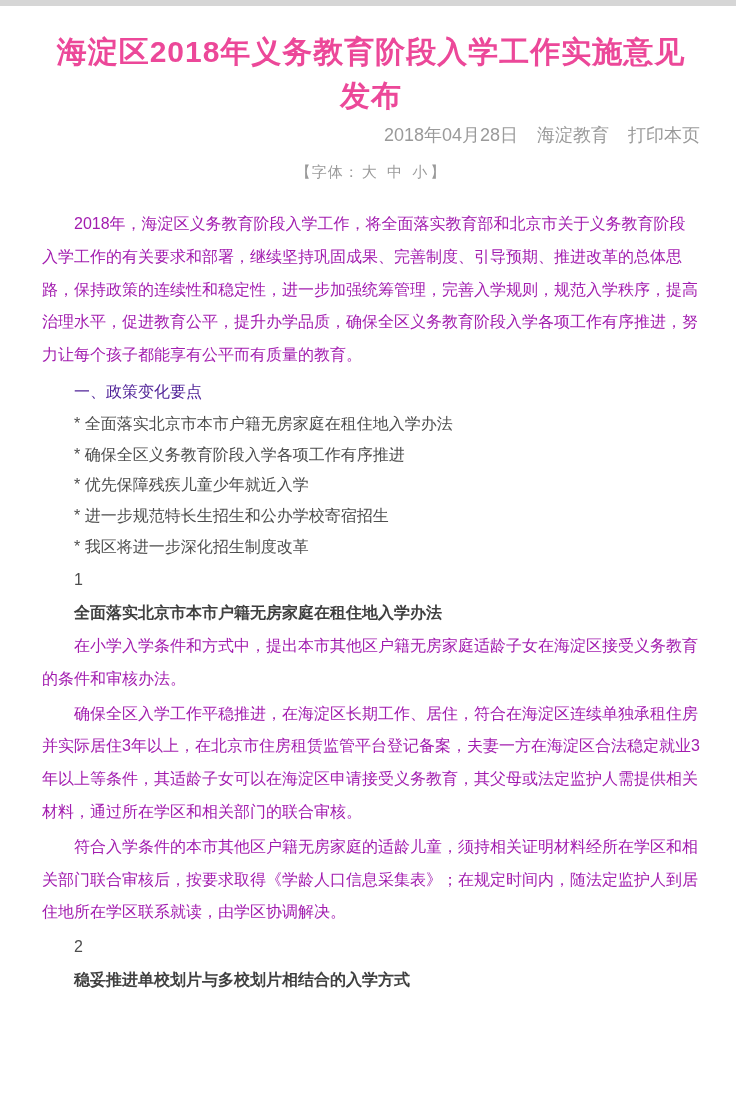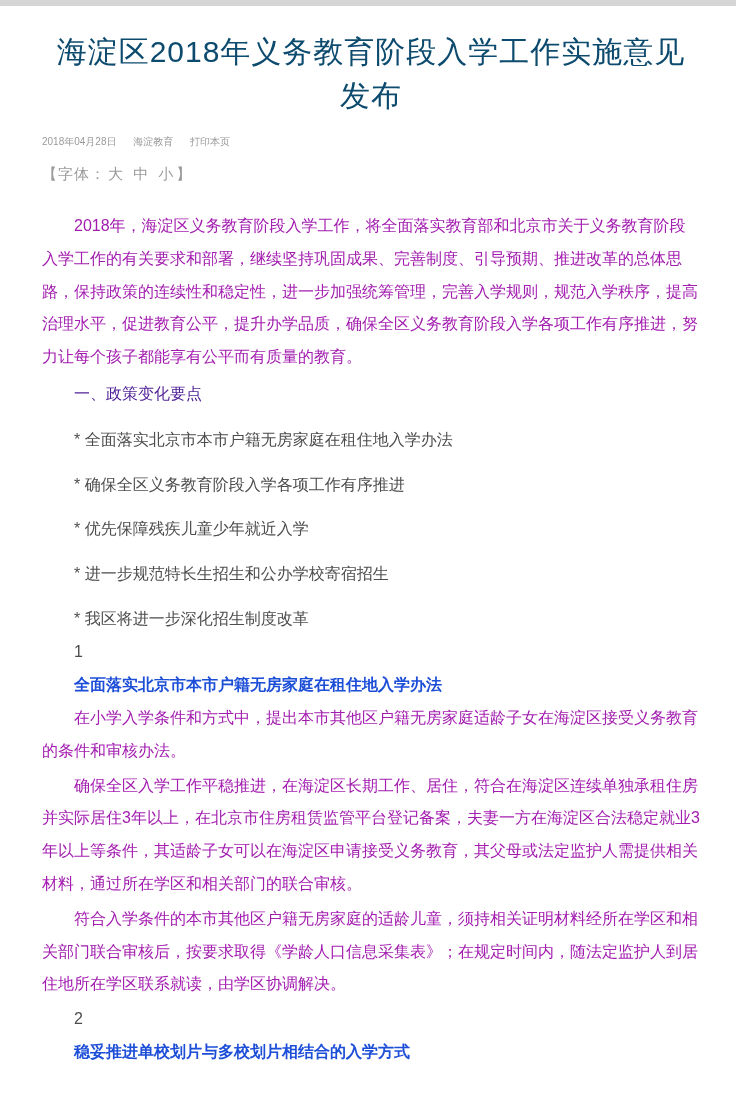--- a/index.html
+++ b/index.html
@@ -15,36 +15,36 @@
   .top-strip {
     height: 6px;
     background: #d6d6d6;
     width: 100%;
   }
   .page {
     padding: 14px 36px 0 42px;
   }
   .title {
     font-size: 30px;
-    font-weight: 400;
-    color: #0c4a6e;
+    font-weight: 700;
+    color: #ec4899;
     text-align: center;
     line-height: 1.45;
     padding: 10px 8px 6px 8px;
     letter-spacing: 1px;
   }
   .meta-line {
-    text-align: left;
+    text-align: right;
     color: #9a9a9a;
-    font-size: 10px;
-    margin-top: 12px;
+    font-size: 18px;
   }
   .meta-line .sep { display: inline-block; width: 14px; }
   .print-link { color: #9a9a9a; text-decoration: none; cursor: pointer; }
   .font-line {
+    text-align: center;
     color: #9a9a9a;
     font-size: 15px;
     margin-top: 16px;
     letter-spacing: 1px;
   }
   .font-opt { color: #9a9a9a; cursor: pointer; padding: 0 2px; text-decoration: none; }
   .article {
     margin-top: 26px;
     font-size: 16px;
     line-height: 2.05;
@@ -57,31 +57,30 @@
   .section-heading {
     text-indent: 2em;
     font-weight: 400;
     color: #4c1d95;
     margin-top: 4px;
   }
   .bullet {
     text-indent: 2em;
     line-height: 1.92;
     color: #4d4d4d;
-    margin-top: 14px;
   }
   .num {
     text-indent: 2em;
     color: #4d4d4d;
     margin-top: 2px;
   }
   .item-heading {
     text-indent: 2em;
     font-weight: 700;
-    color: #1d4ed8;
+    color: #404040;
   }
 </style>
 </head>
 <body>
 
 <div class="top-strip"></div>
 
 <div class="page">
 
   <h1 class="title">海淀区2018年义务教育阶段入学工作实施意见发布</h1>

